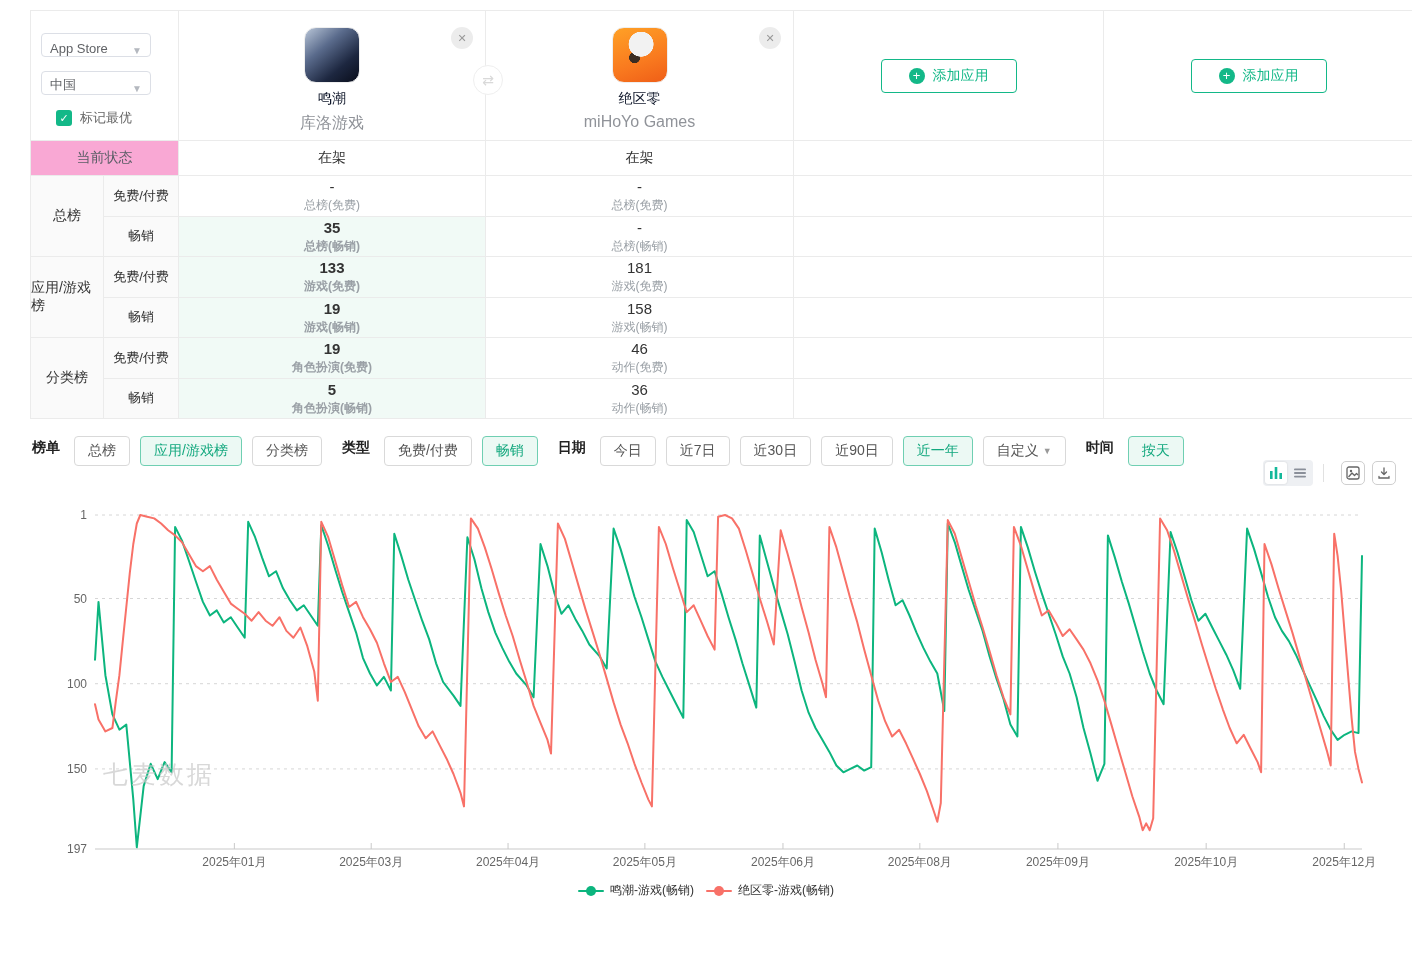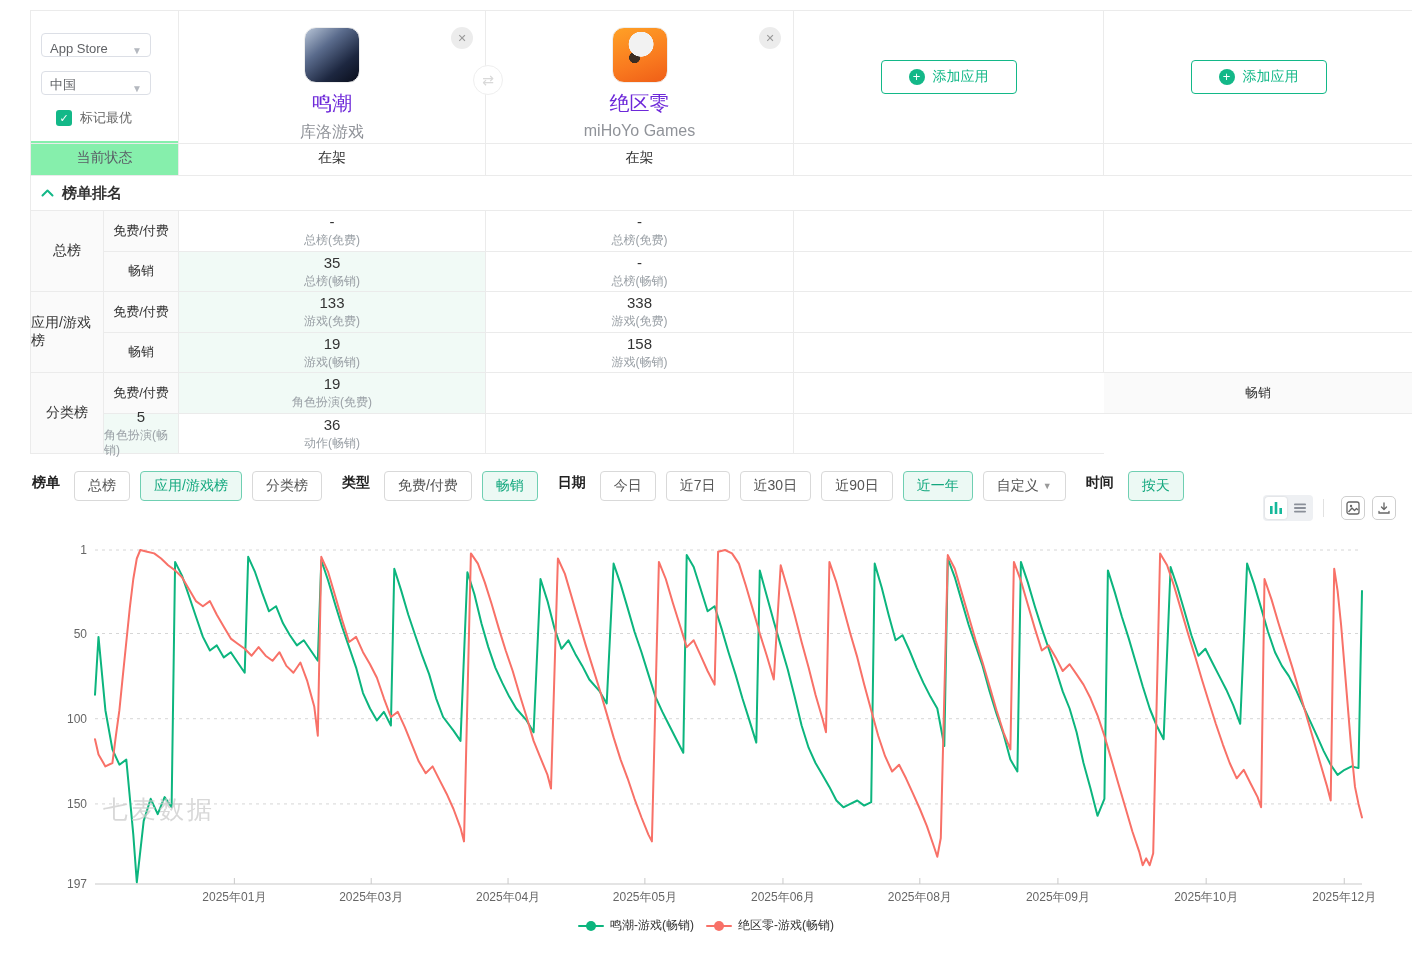--- a/index.html
+++ b/index.html
@@ -22,56 +22,56 @@
   .checkbox { width:16px; height:16px; border-radius:3px; background:var(--accent);
     color:#fff; font-size:11px; line-height:16px; text-align:center; cursor:pointer; }
   .checkbox-label { font-size:13px; color:#666; margin-left:8px; }
 
   .app-cell { display:flex; flex-direction:column; align-items:center; padding-top:16px; }
   .app-icon { width:56px; height:56px; border-radius:12px; border:1px solid #eee; }
   .app-icon.icon-mingchao { background:linear-gradient(140deg,#b9c6d8 0%,#5a6b8c 35%,#1d2740 70%,#090d1a 100%); }
   .app-icon.icon-zzz { background:radial-gradient(circle at 52% 30%,#f2f2f2 0 26%,rgba(242,242,242,0) 27%),
     radial-gradient(circle at 40% 55%,#3a2c22 0 12%,rgba(0,0,0,0) 13%),
     linear-gradient(160deg,#ffa126 0%,#f97a1f 60%,#ef5e17 100%); }
-  .app-name { font-size:20px; color:#6d28d9; margin-top:7px; }
+  .app-name { font-size:14px; color:#0f172a; margin-top:7px; }
   .app-company { font-size:16px; color:#909399; margin-top:5px; }
   .close-btn { position:absolute; top:16px; right:12px; width:22px; height:22px; border-radius:50%;
     background:#ececec; color:#999; font-size:11px; line-height:22px; text-align:center; cursor:pointer; }
   .swap-btn { position:absolute; left:442px; top:54px; width:30px; height:30px; border-radius:50%;
     background:#fff; border:1px solid #efefef; color:#d9d9d9; font-size:14px; line-height:28px;
     text-align:center; z-index:2; cursor:pointer; }
   .add-cell { display:flex; align-items:center; justify-content:center; }
   .add-btn { width:136px; height:34px; border:1px solid var(--accent); border-radius:4px; background:#fff;
     color:var(--accent); font-size:14px; display:flex; align-items:center; justify-content:center; gap:8px; cursor:pointer; }
   .plus-circle { width:16px; height:16px; border-radius:50%; background:var(--accent); color:#fff;
     font-size:13px; line-height:15px; text-align:center; }
 
   .row-status { display:grid; grid-template-columns:148px 307px 308px 310px 309px; height:35px; }
   .row-status > div { border-right:1px solid #ebebeb; border-bottom:1px solid #ebebeb;
     display:flex; align-items:center; justify-content:center; font-size:14px; }
   .row-status > div:last-child { border-right:none; }
-  .status-label { background:#86efac; color:#5a5e66; }
+  .status-label { background:#f9a8d4; color:#5a5e66; }
 
   .section-header { height:35px; display:flex; align-items:center; padding-left:10px;
     border-bottom:1px solid #ebebeb; gap:8px; }
   .section-header .title { font-size:15px; font-weight:bold; color:#333; }
 
   .rank-grid { display:grid; grid-template-columns:73px 75px 307px 308px 310px 309px;
     grid-auto-rows:40.5px; }
   .rank-grid > div { border-right:1px solid #ebebeb; border-bottom:1px solid #ebebeb; }
   .rank-grid > .last-col { border-right:none; }
   .group-cell { background:#fafafa; display:flex; align-items:center; justify-content:center;
     font-size:14px; color:#333; }
   .span2 { grid-row:span 2; }
   .type-cell { background:#fafafa; display:flex; align-items:center; justify-content:center;
     font-size:13px; color:#333; }
   .value-cell { display:flex; flex-direction:column; align-items:center; justify-content:center; line-height:1.25; }
   .value-cell .val { font-size:15px; color:#333; }
   .value-cell .sub { font-size:12px; color:#9aa0a6; margin-top:1px; }
-  .value-cell.best { background:#f1faf6; }
+  .value-cell.best { background:#f1faf6;font-weight:bold; }
 
   .filter-bar { display:flex; align-items:center; margin:17px 0 0 32px; gap:10px; }
   .flabel { font-size:14px; font-weight:bold; color:#222; margin:0 4px 6px 10px; }
   .flabel:first-child { margin-left:0; }
   .fbtn { height:30px; padding:0 13px; border:1px solid #d9d9d9; border-radius:4px; background:#fff;
     font-size:14px; color:#555; display:flex; align-items:center; gap:4px; cursor:pointer; white-space:nowrap; }
   .fbtn.selected { background:#ecf9f4; border-color:#6fcfb2; color:#13a87e; }
   .fbtn .dd-caret { font-size:9px; color:#999; }
 
   .chart-area { position:relative; height:450px; margin-top:0; }
@@ -147,26 +147,20 @@
   </div>
 
   <div class="row-status">
     <div class="status-label">当前状态</div>
     <div>在架</div>
     <div>在架</div>
     <div></div>
     <div></div>
   </div>
 
-  <div class="section-header">
-    <svg width="13" height="8" viewBox="0 0 13 8">
-      <polyline points="1.5,6.5 6.5,1.5 11.5,6.5" fill="none" stroke="#13b888" stroke-width="2" stroke-linecap="round" stroke-linejoin="round"></polyline>
-    </svg>
-    <span class="title">榜单排名</span>
-  </div>
 
   <div class="rank-grid">
     <div class="group-cell span2">总榜</div>
     <div class="type-cell">免费/付费</div>
     <div class="value-cell">
       <span class="val">-</span>
       <span class="sub">总榜(免费)</span>
     </div>
     <div class="value-cell">
       <span class="val">-</span>
@@ -187,21 +181,21 @@
     <div></div>
     <div class="last-col"></div>
 
     <div class="group-cell span2">应用/游戏榜</div>
     <div class="type-cell">免费/付费</div>
     <div class="value-cell best">
       <span class="val">133</span>
       <span class="sub">游戏(免费)</span>
     </div>
     <div class="value-cell">
-      <span class="val">338</span>
+      <span class="val">181</span>
       <span class="sub">游戏(免费)</span>
     </div>
     <div></div>
     <div class="last-col"></div>
 
     <div class="type-cell">畅销</div>
     <div class="value-cell best">
       <span class="val">19</span>
       <span class="sub">游戏(畅销)</span>
     </div>
@@ -210,20 +204,24 @@
       <span class="sub">游戏(畅销)</span>
     </div>
     <div></div>
     <div class="last-col"></div>
 
     <div class="group-cell span2">分类榜</div>
     <div class="type-cell">免费/付费</div>
     <div class="value-cell best">
       <span class="val">19</span>
       <span class="sub">角色扮演(免费)</span>
+    </div>
+    <div class="value-cell">
+      <span class="val">46</span>
+      <span class="sub">动作(免费)</span>
     </div>
     <div></div>
     <div class="last-col"></div>
 
     <div class="type-cell">畅销</div>
     <div class="value-cell best">
       <span class="val">5</span>
       <span class="sub">角色扮演(畅销)</span>
     </div>
     <div class="value-cell">

